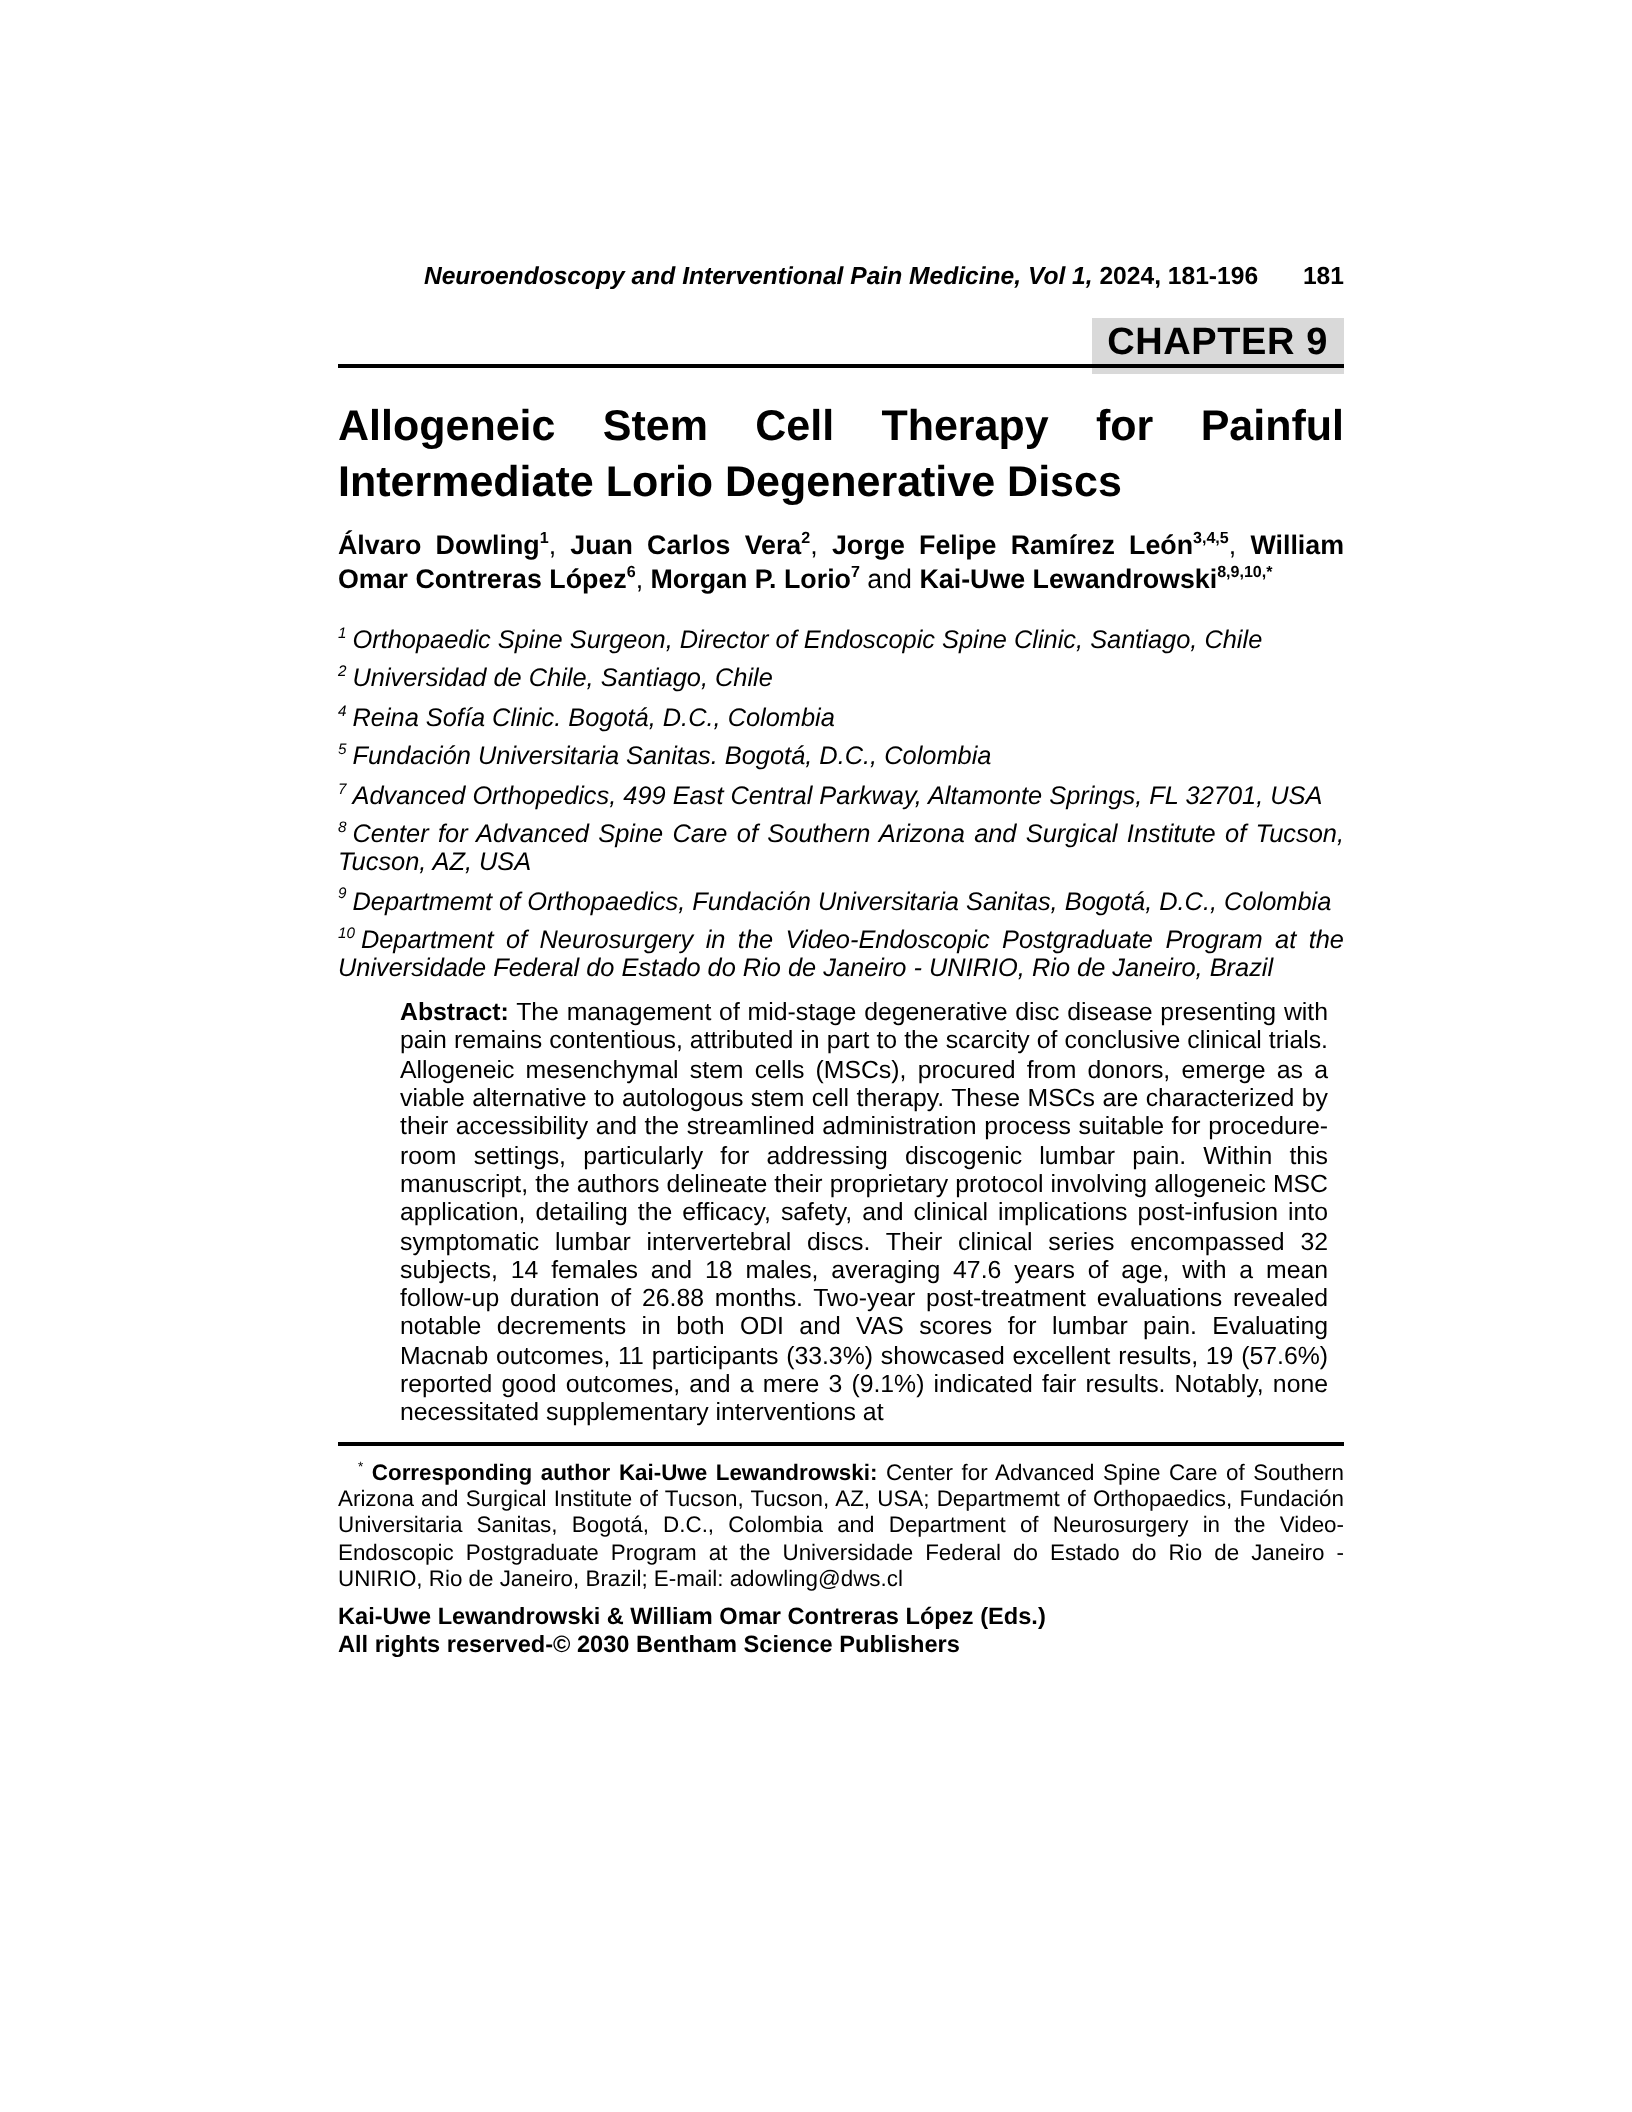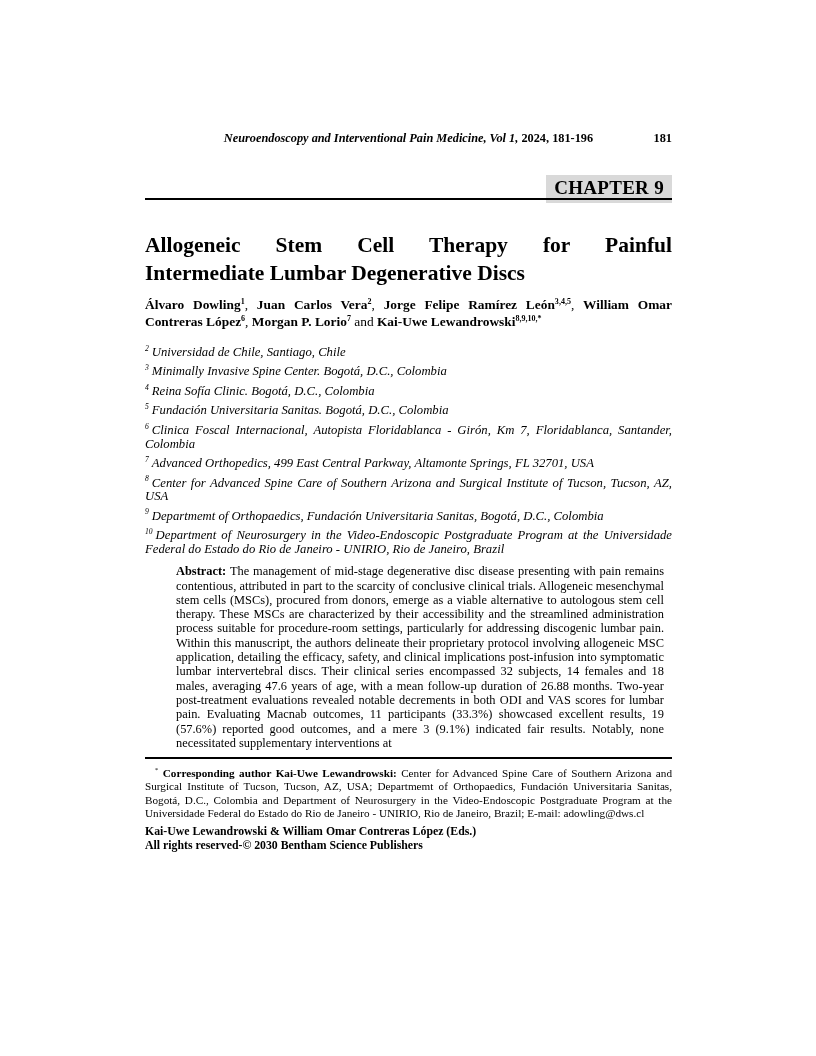--- a/index.html
+++ b/index.html
@@ -3,22 +3,23 @@
 <meta charset="utf-8">
 <style>
   * { box-sizing: border-box; }
   html, body { margin: 0; padding: 0; background: #ffffff; }
   .page {
     position: relative;
     width: 816px;
     height: 956px;
     background: #ffffff;
     color: #000000;
-    font-family: Liberation Serif, serif;
+    font-family: Liberation Sans, sans-serif;
     overflow: hidden;
+    padding-left: 24px;
   }
   .content {
     padding: 130px 144px 0 145px;
   }
   
   .running-row {
     position: relative;
     text-align: center;
     font-size: 12.3px;
     line-height: 16px;
@@ -28,21 +29,21 @@
   .running-suffix { font-weight: bold; }
   .page-num {
     position: absolute;
     right: 0; top: 0;
     font-weight: bold;
   }
   
   .chapter-row {
     position: relative;
     text-align: right;
-    margin-top: 29px;
+    margin-top: 13px;
     height: 28px;
   }
   .chapter-rule {
     position: absolute;
     left: 0; right: 0; bottom: 3px;
     border-top: 2px solid #000;
     z-index: 2;
   }
   .chapter-label {
     position: relative;
@@ -50,21 +51,21 @@
     background: #d9d9d9;
     font-size: 19px;
     font-weight: bold;
     line-height: 21px;
     padding: 2px 8px 5px 8px;
     z-index: 1;
     letter-spacing: 0.3px;
   }
   
   .title-block {
-    margin-top: 28px;
+    margin-top: 12px;
     font-size: 21.5px;
     font-weight: bold;
     line-height: 28px;
   }
   .title-line1 { text-align: justify; text-align-last: justify; }
   
   .authors {
     margin: 9px 0 16px 0;
     font-size: 13.4px;
     font-weight: bold;
@@ -129,31 +130,30 @@
       <span class="page-num">181</span>
     </div>
 
     <div class="chapter-row">
       <div class="chapter-rule"></div>
       <span class="chapter-label">CHAPTER 9</span>
     </div>
 
     <div class="title-block">
       <div class="title-line1">Allogeneic Stem Cell Therapy for Painful</div>
-      <div class="title-line2">Intermediate Lumbar Degenerative Discs</div>
+      <div class="title-line2">Intermediate Lorio Degenerative Discs</div>
     </div>
 
     <p class="authors"><span class="author"><span class="author-name">Álvaro Dowling</span><sup class="author-sup">1</sup><span class="author-sep">, </span></span><span class="author"><span class="author-name">Juan Carlos Vera</span><sup class="author-sup">2</sup><span class="author-sep">, </span></span><span class="author"><span class="author-name">Jorge Felipe Ramírez León</span><sup class="author-sup">3,4,5</sup><span class="author-sep">, </span></span><span class="author"><span class="author-name">William Omar Contreras López</span><sup class="author-sup">6</sup><span class="author-sep">, </span></span><span class="author"><span class="author-name">Morgan P. Lorio</span><sup class="author-sup">7</sup><span class="author-sep"> and </span></span><span class="author"><span class="author-name">Kai-Uwe Lewandrowski</span><sup class="author-sup">8,9,10,*</sup><span class="author-sep"></span></span></p>
 
     <div class="affiliations">
+        <p class="affiliation"><sup class="aff-sup">1</sup><span class="aff-text">Orthopaedic Spine Surgeon, Director of Endoscopic Spine Clinic, Santiago, Chile</span></p>
         <p class="affiliation"><sup class="aff-sup">2</sup><span class="aff-text">Universidad de Chile, Santiago, Chile</span></p>
-        <p class="affiliation"><sup class="aff-sup">3</sup><span class="aff-text">Minimally Invasive Spine Center. Bogotá, D.C., Colombia</span></p>
         <p class="affiliation"><sup class="aff-sup">4</sup><span class="aff-text">Reina Sofía Clinic. Bogotá, D.C., Colombia</span></p>
         <p class="affiliation"><sup class="aff-sup">5</sup><span class="aff-text">Fundación Universitaria Sanitas. Bogotá, D.C., Colombia</span></p>
-        <p class="affiliation"><sup class="aff-sup">6</sup><span class="aff-text">Clinica Foscal Internacional, Autopista Floridablanca - Girón, Km 7, Floridablanca, Santander, Colombia</span></p>
         <p class="affiliation"><sup class="aff-sup">7</sup><span class="aff-text">Advanced Orthopedics, 499 East Central Parkway, Altamonte Springs, FL 32701, USA</span></p>
         <p class="affiliation"><sup class="aff-sup">8</sup><span class="aff-text">Center for Advanced Spine Care of Southern Arizona and Surgical Institute of Tucson, Tucson, AZ, USA</span></p>
         <p class="affiliation"><sup class="aff-sup">9</sup><span class="aff-text">Departmemt of Orthopaedics, Fundación Universitaria Sanitas, Bogotá, D.C., Colombia</span></p>
         <p class="affiliation"><sup class="aff-sup">10</sup><span class="aff-text">Department of Neurosurgery in the Video-Endoscopic Postgraduate Program at the Universidade Federal do Estado do Rio de Janeiro - UNIRIO, Rio de Janeiro, Brazil</span></p>
       </div>
 
     <p class="abstract"><span class="abstract-label">Abstract:</span><span class="abstract-text"> The management of mid-stage degenerative disc disease presenting with pain remains contentious, attributed in part to the scarcity of conclusive clinical trials. Allogeneic mesenchymal stem cells (MSCs), procured from donors, emerge as a viable alternative to autologous stem cell therapy. These MSCs are characterized by their accessibility and the streamlined administration process suitable for procedure-room settings, particularly for addressing discogenic lumbar pain. Within this manuscript, the authors delineate their proprietary protocol involving allogeneic MSC application, detailing the efficacy, safety, and clinical implications post-infusion into symptomatic lumbar intervertebral discs. Their clinical series encompassed 32 subjects, 14 females and 18 males, averaging 47.6 years of age, with a mean follow-up duration of 26.88 months. Two-year post-treatment evaluations revealed notable decrements in both ODI and VAS scores for lumbar pain. Evaluating Macnab outcomes, 11 participants (33.3%) showcased excellent results, 19 (57.6%) reported good outcomes, and a mere 3 (9.1%) indicated fair results. Notably, none necessitated supplementary interventions at</span></p>
 
     <hr class="footnote-rule">
 

